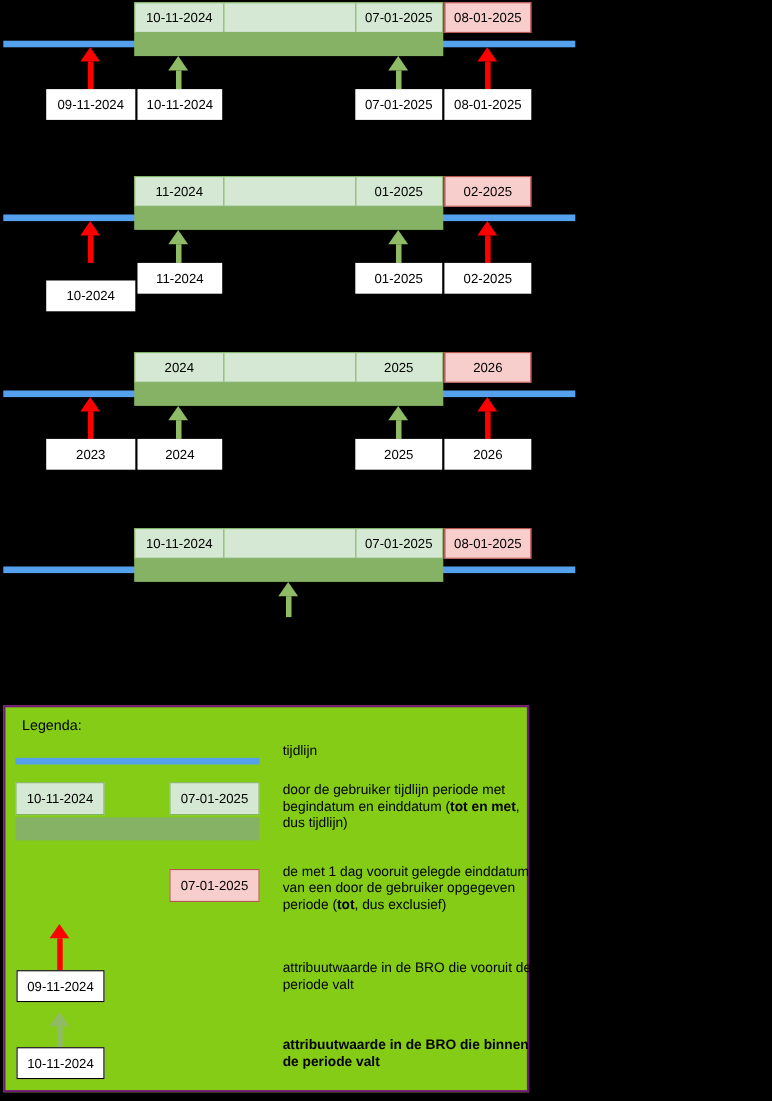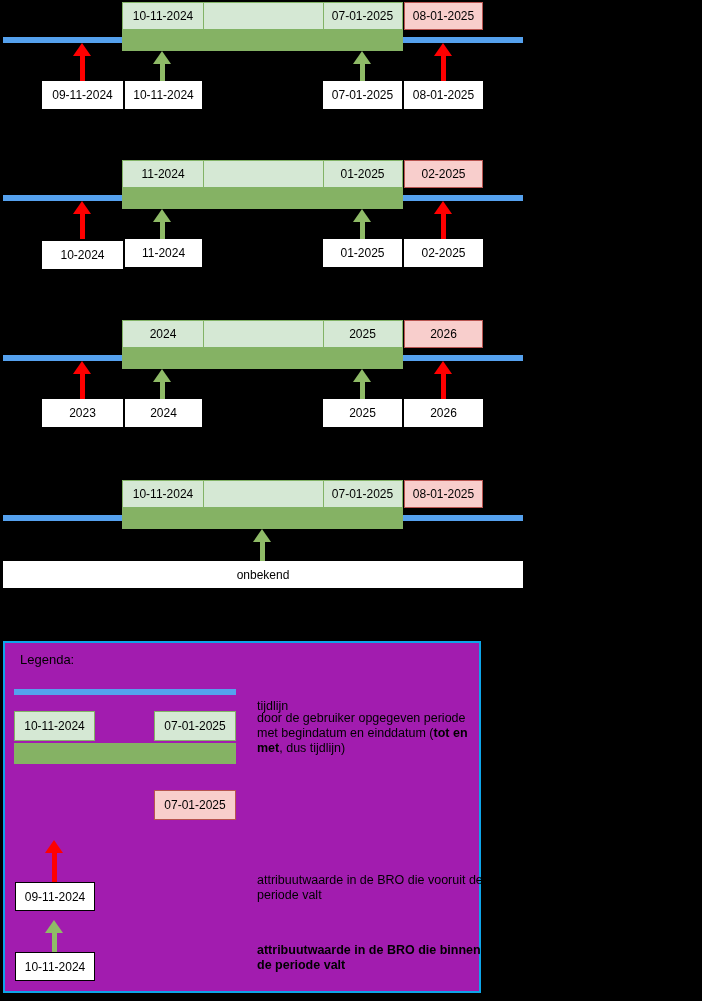--- a/index.html
+++ b/index.html
@@ -17,21 +17,21 @@
     display:flex;align-items:center;justify-content:center;font-size:12px;}
   .white-box{position:absolute;background:#fff;display:flex;align-items:center;justify-content:center;font-size:12px;}
   .white-box.bordered{border:1px solid #000;box-sizing:border-box;}
   .arrow{position:absolute;width:18px;}
   .arrow .head{width:0;height:0;margin:0 auto;border-left:9px solid transparent;border-right:9px solid transparent;border-bottom:13px solid #000;}
   .arrow .shaft{width:5px;margin:0 auto;height:calc(100% - 13px);}
   .arrow.red .head{border-bottom-color:var(--red);}
   .arrow.red .shaft{background:var(--red);}
   .arrow.green .head{border-bottom-color:var(--green-arrow);}
   .arrow.green .shaft{background:var(--green-arrow);}
-  #legend{position:absolute;left:3px;top:641px;width:478px;height:352px;background:#a21caf;border:2px solid #0ea5e9;box-sizing:border-box;}
+  #legend{position:absolute;left:3px;top:641px;width:478px;height:352px;background:#84cc16;border:2px solid #701a75;box-sizing:border-box;}
   #legend .title{position:absolute;left:15px;top:9px;font-size:13px;}
   #legend .desc{position:absolute;left:252px;width:226px;font-size:12.5px;line-height:15px;}
   #legend .desc b{font-weight:bold;}
   .sample-box{position:absolute;display:flex;align-items:center;justify-content:center;font-size:12px;box-sizing:border-box;}
 </style>
 </head>
 <body>
 
 <div id="canvas" style="--timeline: #55a1ee; --period: #85b264; --light: #d5e8d4; --light-border: #82b366; --pink: #f8cecc; --pink-border: #b85450; --red: #ff0000; --green-arrow: #8fbb67; background-color: rgb(0, 0, 0);">
 
@@ -74,21 +74,21 @@
           <div class="light-div" style="left: 200px;"></div>
           <div class="cell-label" style="left: 0px; width: 80px;">11-2024</div>
           <div class="cell-label" style="left: 200px; width: 79px;">01-2025</div>
         </div>
         <div class="pink-box" style="left: 404px; top: 0px; width: 79px; height: 28px;">02-2025</div>
         <div class="period-bar" style="left: 122px; top: 28px; width: 281px; height: 21px;"></div>
         <div class="arrow red" style="left: 73px; top: 41px; height: 38px;">
           <div class="head"></div>
           <div class="shaft"></div>
         </div>
-        <div class="white-box" style="left: 42px; top: 81px; width: 81px; height: 28px;">10-2024</div>
+        <div class="white-box" style="left: 42px; top: 95px; width: 81px; height: 28px;">10-2024</div>
         <div class="arrow green" style="left: 153px; top: 49px; height: 30px;">
           <div class="head"></div>
           <div class="shaft"></div>
         </div>
         <div class="white-box" style="left: 125px; top: 79px; width: 77px; height: 28px;">11-2024</div>
         <div class="arrow green" style="left: 353px; top: 49px; height: 30px;">
           <div class="head"></div>
           <div class="shaft"></div>
         </div>
         <div class="white-box" style="left: 323px; top: 79px; width: 79px; height: 28px;">01-2025</div>
@@ -136,36 +136,36 @@
           <div class="light-div" style="left: 200px;"></div>
           <div class="cell-label" style="left: 0px; width: 80px;">10-11-2024</div>
           <div class="cell-label" style="left: 200px; width: 79px;">07-01-2025</div>
         </div>
         <div class="pink-box" style="left: 404px; top: 0px; width: 79px; height: 28px;">08-01-2025</div>
         <div class="period-bar" style="left: 122px; top: 28px; width: 281px; height: 21px;"></div>
         <div class="arrow green" style="left: 253px; top: 49px; height: 32px;">
           <div class="head"></div>
           <div class="shaft"></div>
         </div>
-        <div class="white-box" style="left: 3px; top: 81px; width: 520px; height: 27px;">onbekend</div>
       </div>
     </div>
 
   <div id="legend">
     <div class="title">Legenda:</div>
 
     <div class="tl-line" style="left:9px;top:46px;width:222px;"></div>
-    <div class="desc" style="top:56px;">tijdlijn</div>
+    <div class="desc" style="top:32px;">tijdlijn</div>
 
     <div class="sample-box" style="left:9px;top:68px;width:81px;height:30px;background:var(--light);border:1px solid var(--light-border);">10-11-2024</div>
     <div class="sample-box" style="left:149px;top:68px;width:82px;height:30px;background:var(--light);border:1px solid var(--light-border);">07-01-2025</div>
     <div class="period-bar" style="left:9px;top:100px;width:222px;height:21px;"></div>
-    <div class="desc" style="top:68px;"><span>door de gebruiker opgegeven periode met begindatum en einddatum (</span><b>tot en met</b><span>, dus tijdlijn)</span></div>
+    <div class="desc" style="top:68px;"><span>door de gebruiker tijdlijn periode met begindatum en einddatum (</span><b>tot en met</b><span>, dus tijdlijn)</span></div>
 
     <div class="sample-box" style="left:149px;top:147px;width:82px;height:30px;background:var(--pink);border:1px solid var(--pink-border);">07-01-2025</div>
+    <div class="desc" style="top:142px;"><span>de met 1 dag vooruit gelegde einddatum van een door de gebruiker opgegeven periode (</span><b>tot</b><span>, dus exclusief)</span></div>
 
     <div class="arrow red" style="left:40px;top:197px;height:42px;">
         <div class="head"></div>
         <div class="shaft"></div>
       </div>
     <div class="white-box bordered" style="left:10px;top:239px;width:80px;height:29px;">09-11-2024</div>
     <div class="desc" style="top:230px;">attribuutwaarde in de BRO die vooruit de periode valt</div>
 
     <div class="arrow green" style="left:40px;top:277px;height:32px;">
         <div class="head"></div>

